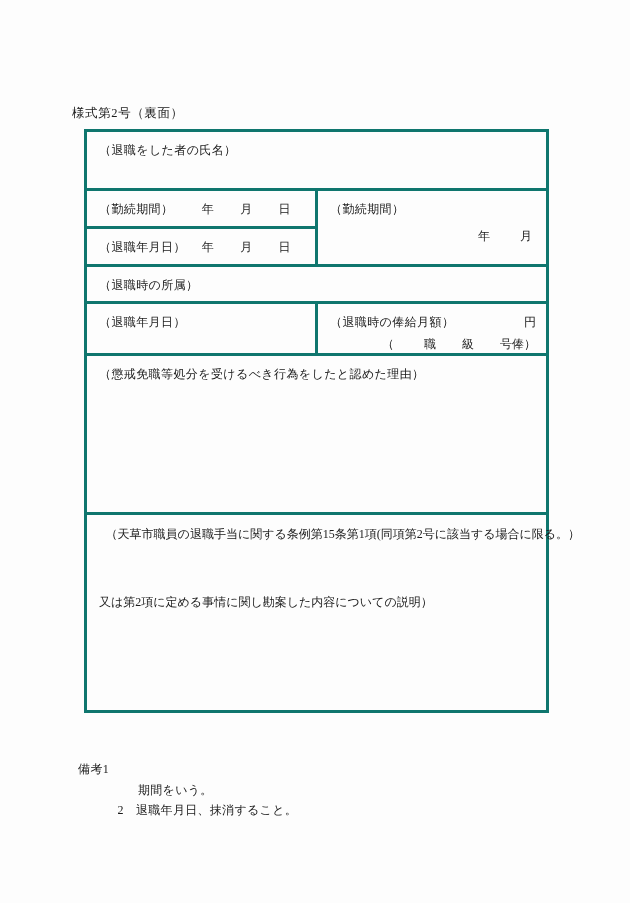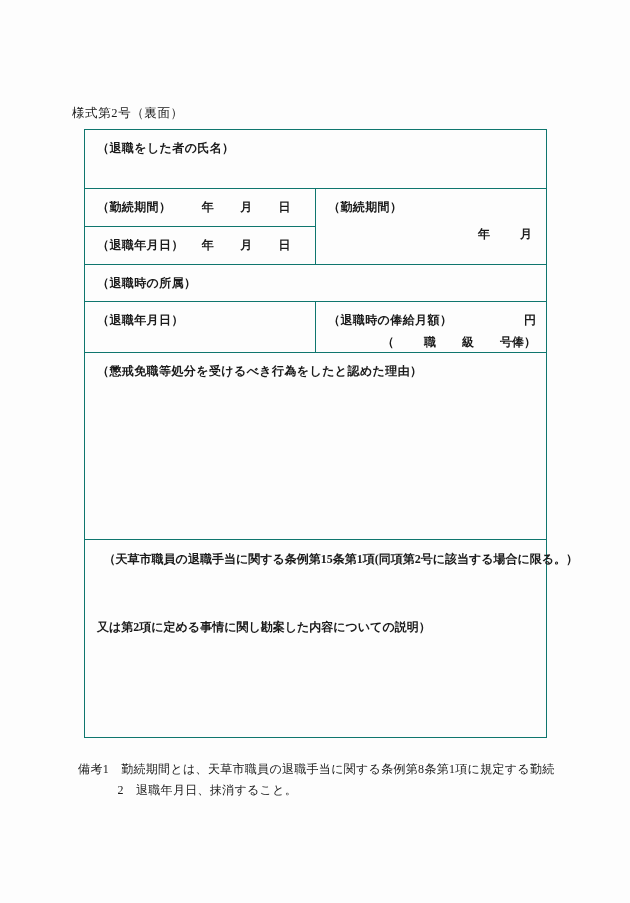--- a/index.html
+++ b/index.html
@@ -37,43 +37,42 @@
   
   .form-table {
     position: absolute;
     left: 84px;
     top: 113px;
     width: 462px;
     border-collapse: collapse;
     table-layout: fixed;
   }
   .form-table td {
-    border: 1px solid #0f766e;
+    border: 3px solid #0f766e;
     vertical-align: top;
     padding: 0;
     position: relative;
     font-size: 12px;
     line-height: 1.5;
-    font-weight: bold;
   }
   .cell-pad {
     padding: 9px 10px 0 12px;
   }
 
   .label {
     white-space: nowrap;
     letter-spacing: 0.4px;
   }
 
   
   .r-name      { height: 59px; }
   .r-date      { height: 38px; }
   .r-dept      { height: 37px; }
   .r-post      { height: 51px; }
-  .r-reason    { height: 187px; }
+  .r-reason    { height: 159px; }
   .r-expl      { height: 198px; }
 
   
   .date-line {
     display: flex;
     align-items: baseline;
     padding: 9px 8px 0 12px;
   }
   .date-line .label { flex: 0 0 auto; }
   .date-markers {
@@ -242,21 +241,21 @@
         </td>
       </tr>
 
     </tbody>
   </table>
 
   <div class="notes">
     <div class="note-row">
       <span class="note-marker">備考</span>
       <span class="note-num" style="width:auto;">1</span>
-      <span class="note-body">勤続期間とは、天草市職員の退職手当に関する条例第8条第1項に規定する勤続</span>
     </div>
+    <div class="note-cont">期間をいう。</div>
     <div class="note-row">
       <span class="note-num">2</span>
       <span class="note-body">退職年月日、抹消すること。</span>
     </div>
   </div>
 
 </div>
 
 </body></html>

